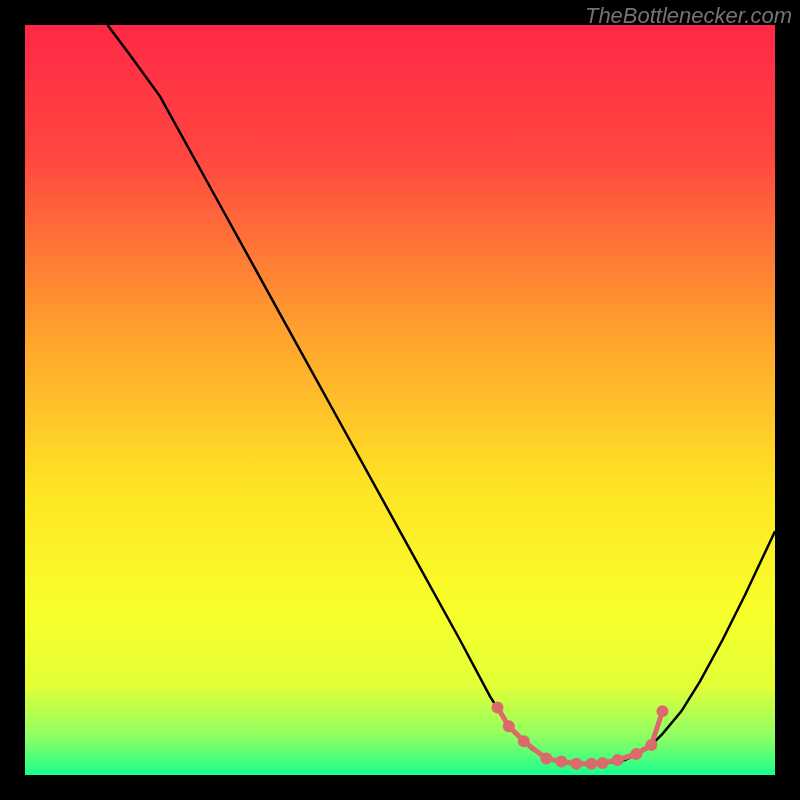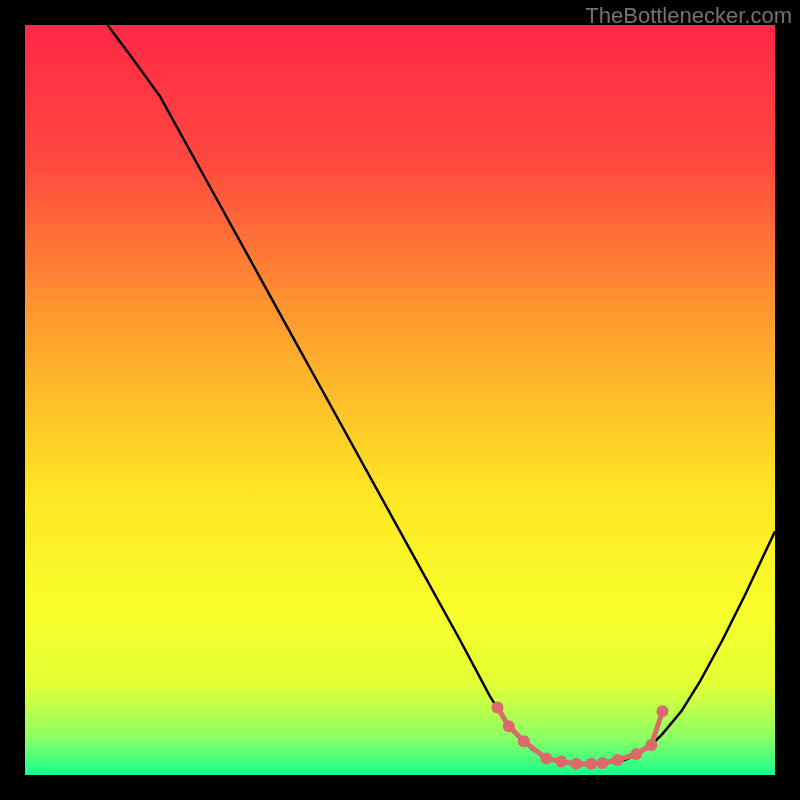--- a/index.html
+++ b/index.html
@@ -9,20 +9,21 @@
     display: flex;
     justify-content: center;
     align-items: center;
     min-height: 100vh;
   }
   .container {
     position: relative;
     width: 800px;
     height: 800px;
     background: #000;
+    font-style: italic;
   }
   .watermark {
     position: absolute;
     top: 3px;
     right: 8px;
     color: #737373;
     font-family: Arial, sans-serif;
     font-size: 22px;
     z-index: 10;
   }

